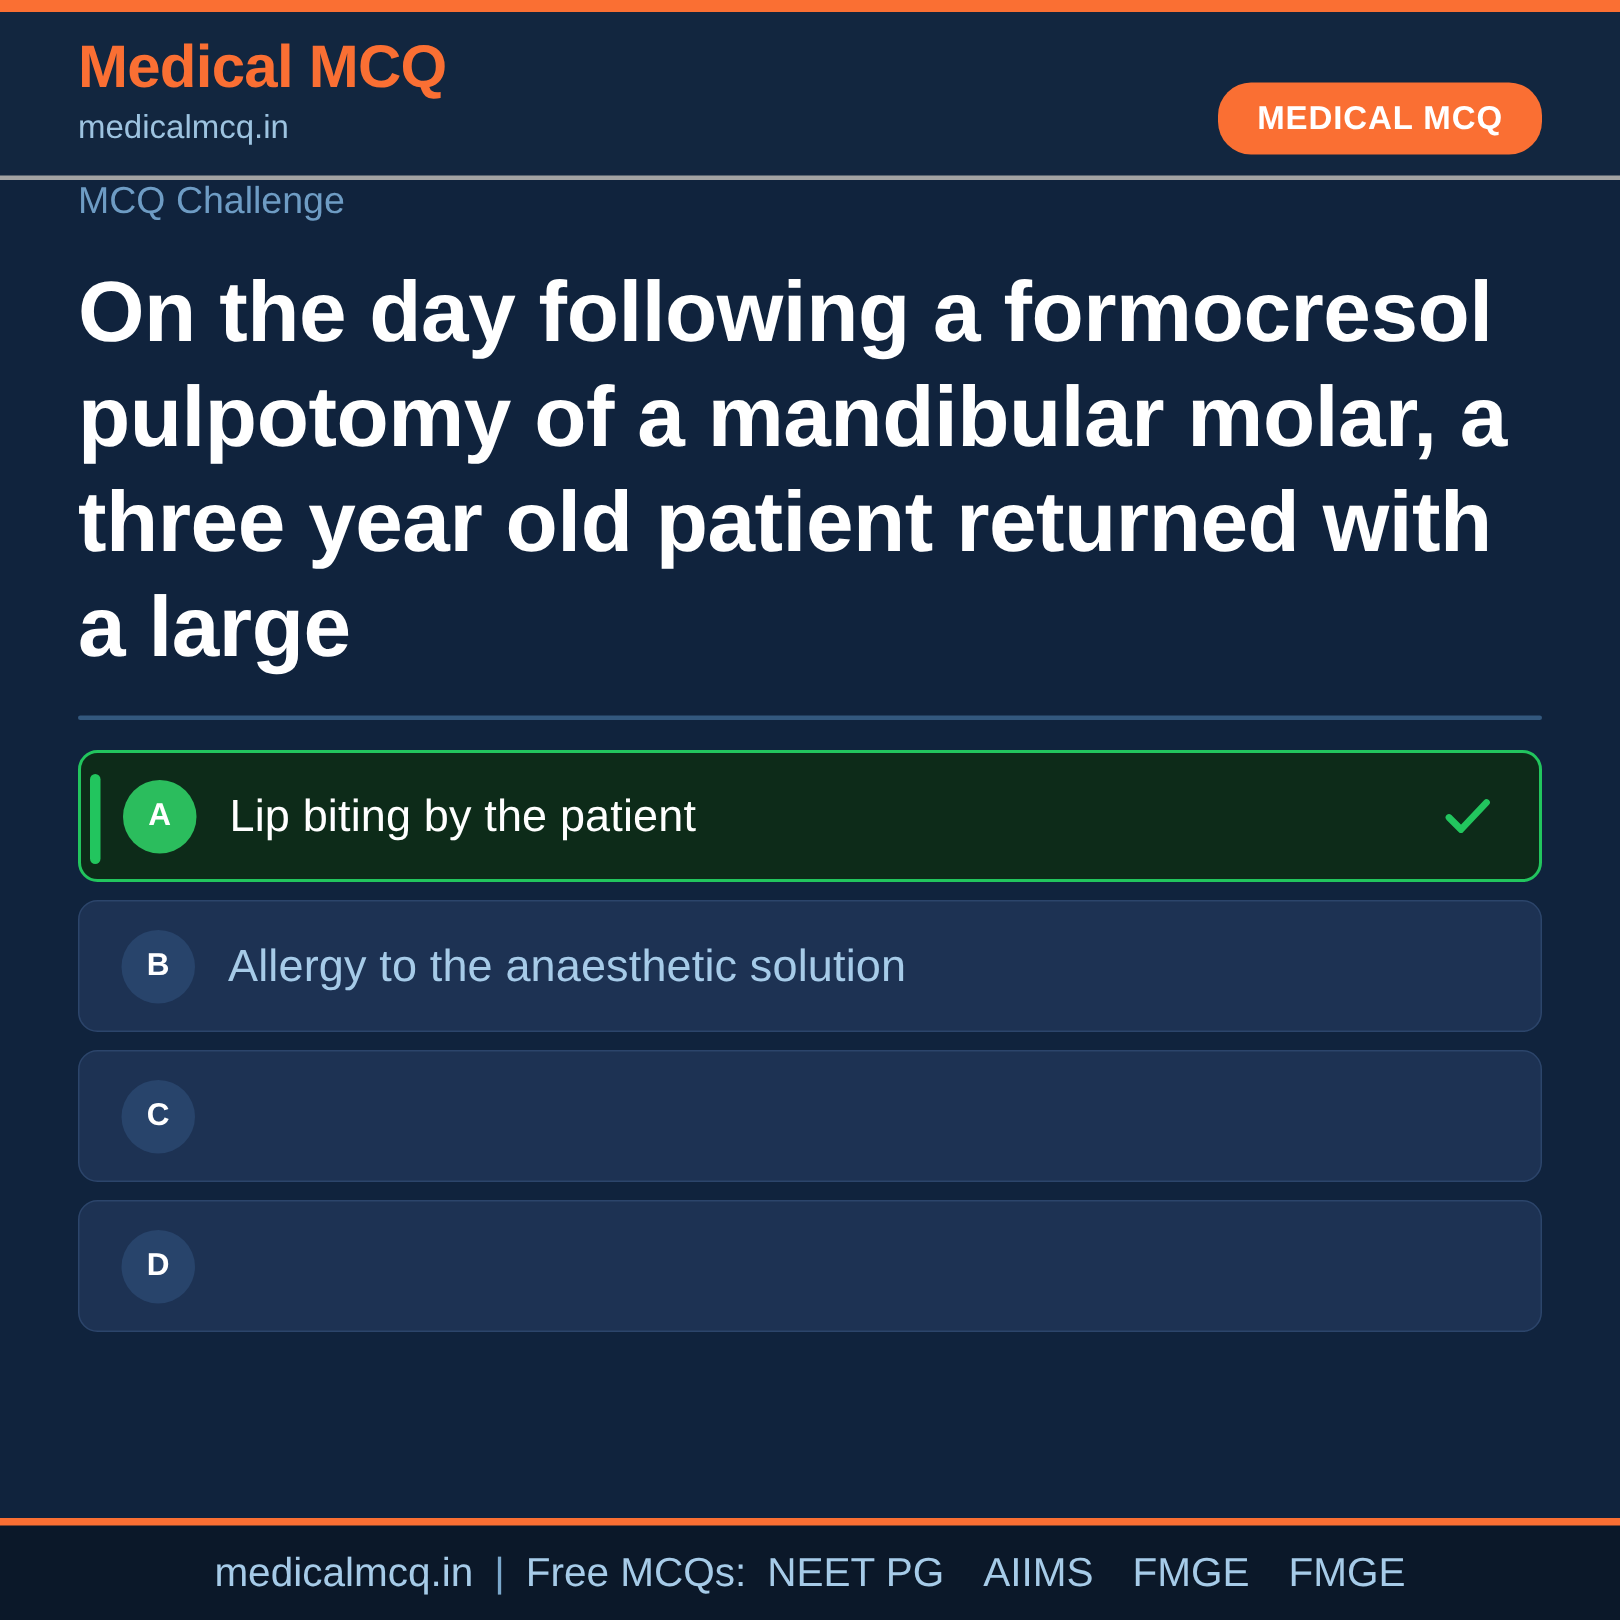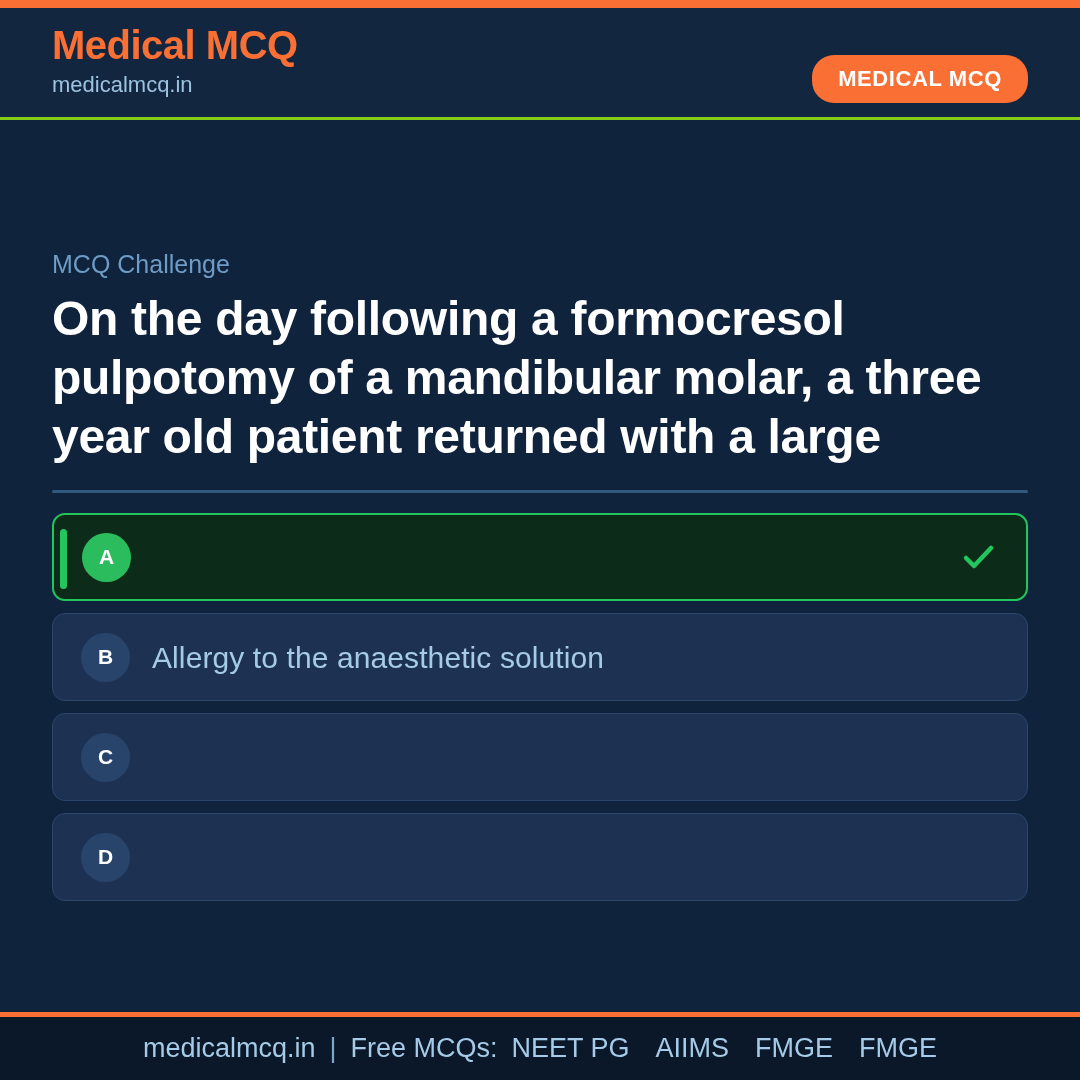--- a/index.html
+++ b/index.html
@@ -22,21 +22,21 @@
     background:#fa6f33;
     flex:0 0 auto;
   }
 
   
   .header {
     position:relative;
     flex:0 0 auto;
     height:112px;
     background:#12263f;
-    border-bottom:3px solid #84cc16;
+    border-bottom:3px solid #a3a3a3;
     display:flex; align-items:center;
     padding:0 52px;
   }
   .brand-block { display:flex; flex-direction:column; justify-content:center; }
   .brand-title {
     font-size:40px; font-weight:bold; color:#fa6f33;
     letter-spacing:-0.5px; line-height:1.05;
   }
   .brand-sub {
     font-size:22px; color:#9dc3e0; line-height:1.5; margin-top:2px;
@@ -51,26 +51,25 @@
 
   
   .body {
     flex:1 1 auto;
     padding:0 52px;
     display:flex; flex-direction:column;
     position:relative;
   }
   .eyebrow {
     color:#6e9cc4; font-size:25px;
-    margin-top:130px;
   }
   .question {
     color:#ffffff; font-weight:bold;
-    font-size:48px; line-height:1.23;
-    margin-top:10px;
+    font-size:57px; line-height:1.23;
+    margin-top:24px;
     letter-spacing:-0.3px;
   }
   .q-divider {
     height:3px; background:#33587e;
     margin-top:24px; margin-bottom:20px;
     border-radius:2px;
   }
 
   
   .options { display:flex; flex-direction:column; gap:12px; }
@@ -152,20 +151,21 @@
   <div class="body">
     <div class="eyebrow">MCQ Challenge</div>
     <div class="question">On the day following a formocresol pulpotomy of a mandibular molar, a three year old patient returned with a large</div>
     <div class="q-divider"></div>
 
     <div class="options">
 
       <div class="option correct">
         <div class="accent-bar"></div>
         <div class="badge">A</div>
+        <div class="opt-text">Lip biting by the patient</div>
         <div class="check-icon">
           <svg width="40" height="40" viewBox="0 0 40 40" aria-hidden="true">
             <path d="M8 21 L16 29 L33 11" fill="none" stroke="#22c55e" stroke-width="4.5" stroke-linecap="round" stroke-linejoin="round"></path>
           </svg>
         </div>
       </div>
 
       <div class="option">
 
         <div class="badge">B</div>

